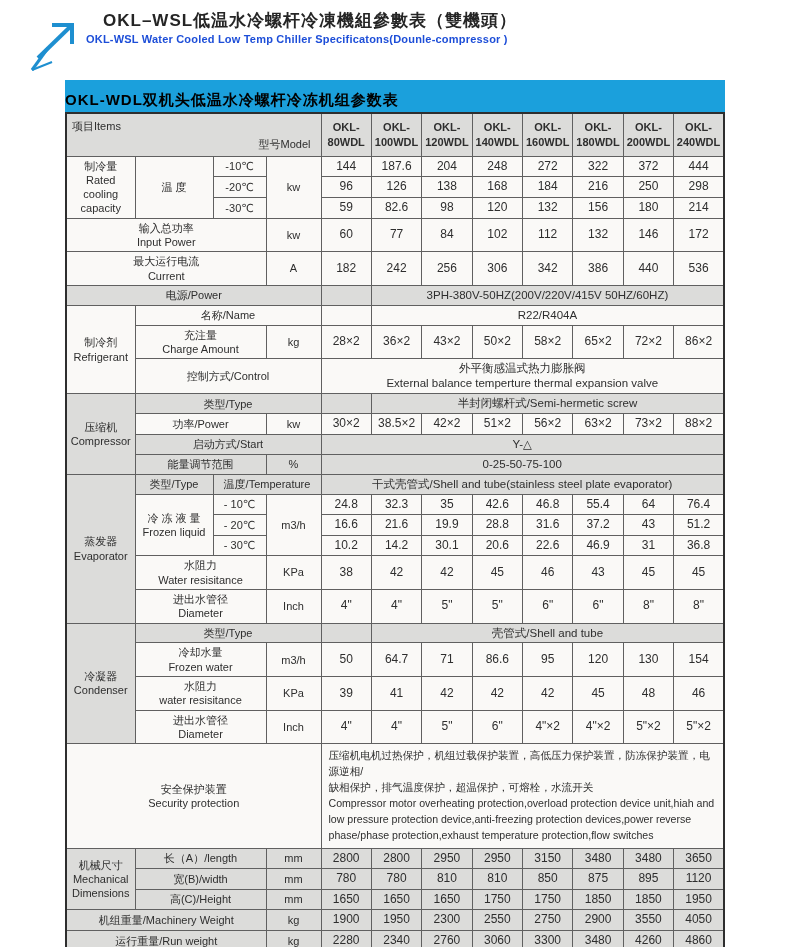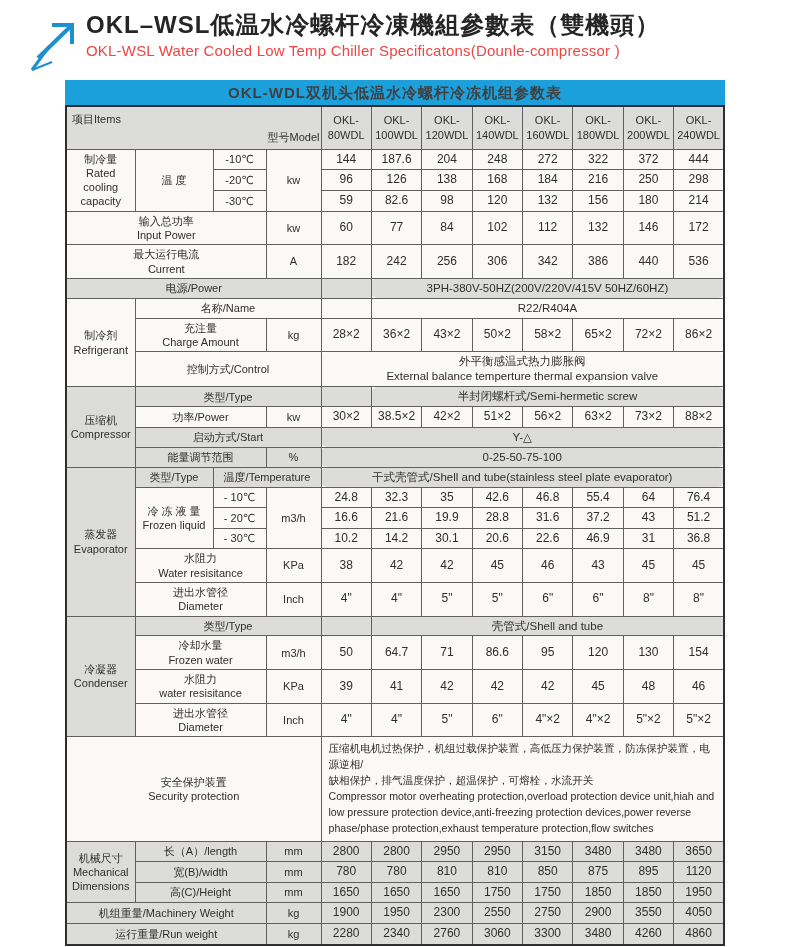--- a/index.html
+++ b/index.html
@@ -8,59 +8,59 @@
     font-family:"Liberation Sans","DejaVu Sans",sans-serif;
     color:#2e2e2e;
     -webkit-font-smoothing:antialiased;
   }
   .page{position:relative;width:790px;height:947px;overflow:hidden;background:#fff;}
 
   
   .title-block{display:flex;align-items:flex-start;padding:10px 0 0 28px;}
   .logo{width:52px;height:58px;flex:0 0 52px;margin-top:4px;}
   .titles{margin-left:6px;}
-  .title-zh{font-size:24px;font-weight:bold;color:#252525;letter-spacing:1px;line-height:1.25;}
-  .title-en{font-size:15px;font-weight:normal;color:#ef4444;letter-spacing:0.2px;margin-top:2px;}
+  .title-zh{font-size:17px;font-weight:bold;color:#252525;letter-spacing:1px;line-height:1.25;margin-left:17px;}
+  .title-en{font-size:11px;font-weight:bold;color:#1d4ed8;letter-spacing:0.2px;margin-top:2px;}
 
   
   .table-wrap{width:660px;margin:8px 0 0 65px;}
   .banner{
-    background:#1ba0dc;color:#404040;text-align:center;
+    background:#1ba0dc;color:#000000;text-align:left;
     font-size:15px;font-weight:bold;letter-spacing:1px;
-    padding:3px 0 2px 0;line-height:1.3;
+    padding:10px 0 2px 0;line-height:1.3;
   }
   table.spec{
     border-collapse:collapse;table-layout:fixed;width:660px;
     border:2px solid #2e2e2e;
   }
   table.spec td{
     border:1px solid #606060;
     text-align:center;vertical-align:middle;
     padding:2px 1px;
     background:#faf9f7;
     font-size:11px;line-height:1.3;
     white-space:pre-line;
     overflow:hidden;
   }
   table.spec tr.g td{background:#dcdcda;}
   table.spec td.val{font-size:12px;}
-  table.spec td.span{font-size:11.5px;border-radius:6px;}
-  table.spec td.model{font-size:11px;height:38px;}
+  table.spec td.span{font-size:11.5px;}
+  table.spec td.model{font-size:11px;height:38px;font-weight:bold;}
   table.spec td.security{
     text-align:left;font-size:10.6px;line-height:1.5;padding:4px 7px;margin-left:44px;
   }
   table.spec td.corner{position:relative;padding:8px;
     background:
       linear-gradient(to bottom right,
         rgba(0,0,0,0) calc(50% - 0.8px), #6b6b7e calc(50% - 0.8px),
         #6b6b7e calc(50% + 0.8px), rgba(0,0,0,0) calc(50% + 0.8px)),
       #dcdcda;
   }
   table.spec td.corner .items{position:absolute;left:5px;top:5px;font-size:11px;}
-  table.spec td.corner .model{position:absolute;right:1px;bottom:4px;font-size:11px;}
+  table.spec td.corner .model{position:absolute;right:10px;bottom:4px;font-size:11px;}
 </style>
 </head>
 <body>
 
 <div class="page">
 
   <div class="title-block">
     <svg class="logo" viewBox="0 0 52 58">
       <path d="M10 44 L44 11" stroke="#1e8fd0" stroke-width="4" fill="none"></path>
       <path d="M24 11 L44 11 L44 30" stroke="#1e8fd0" stroke-width="4" fill="none"></path>

